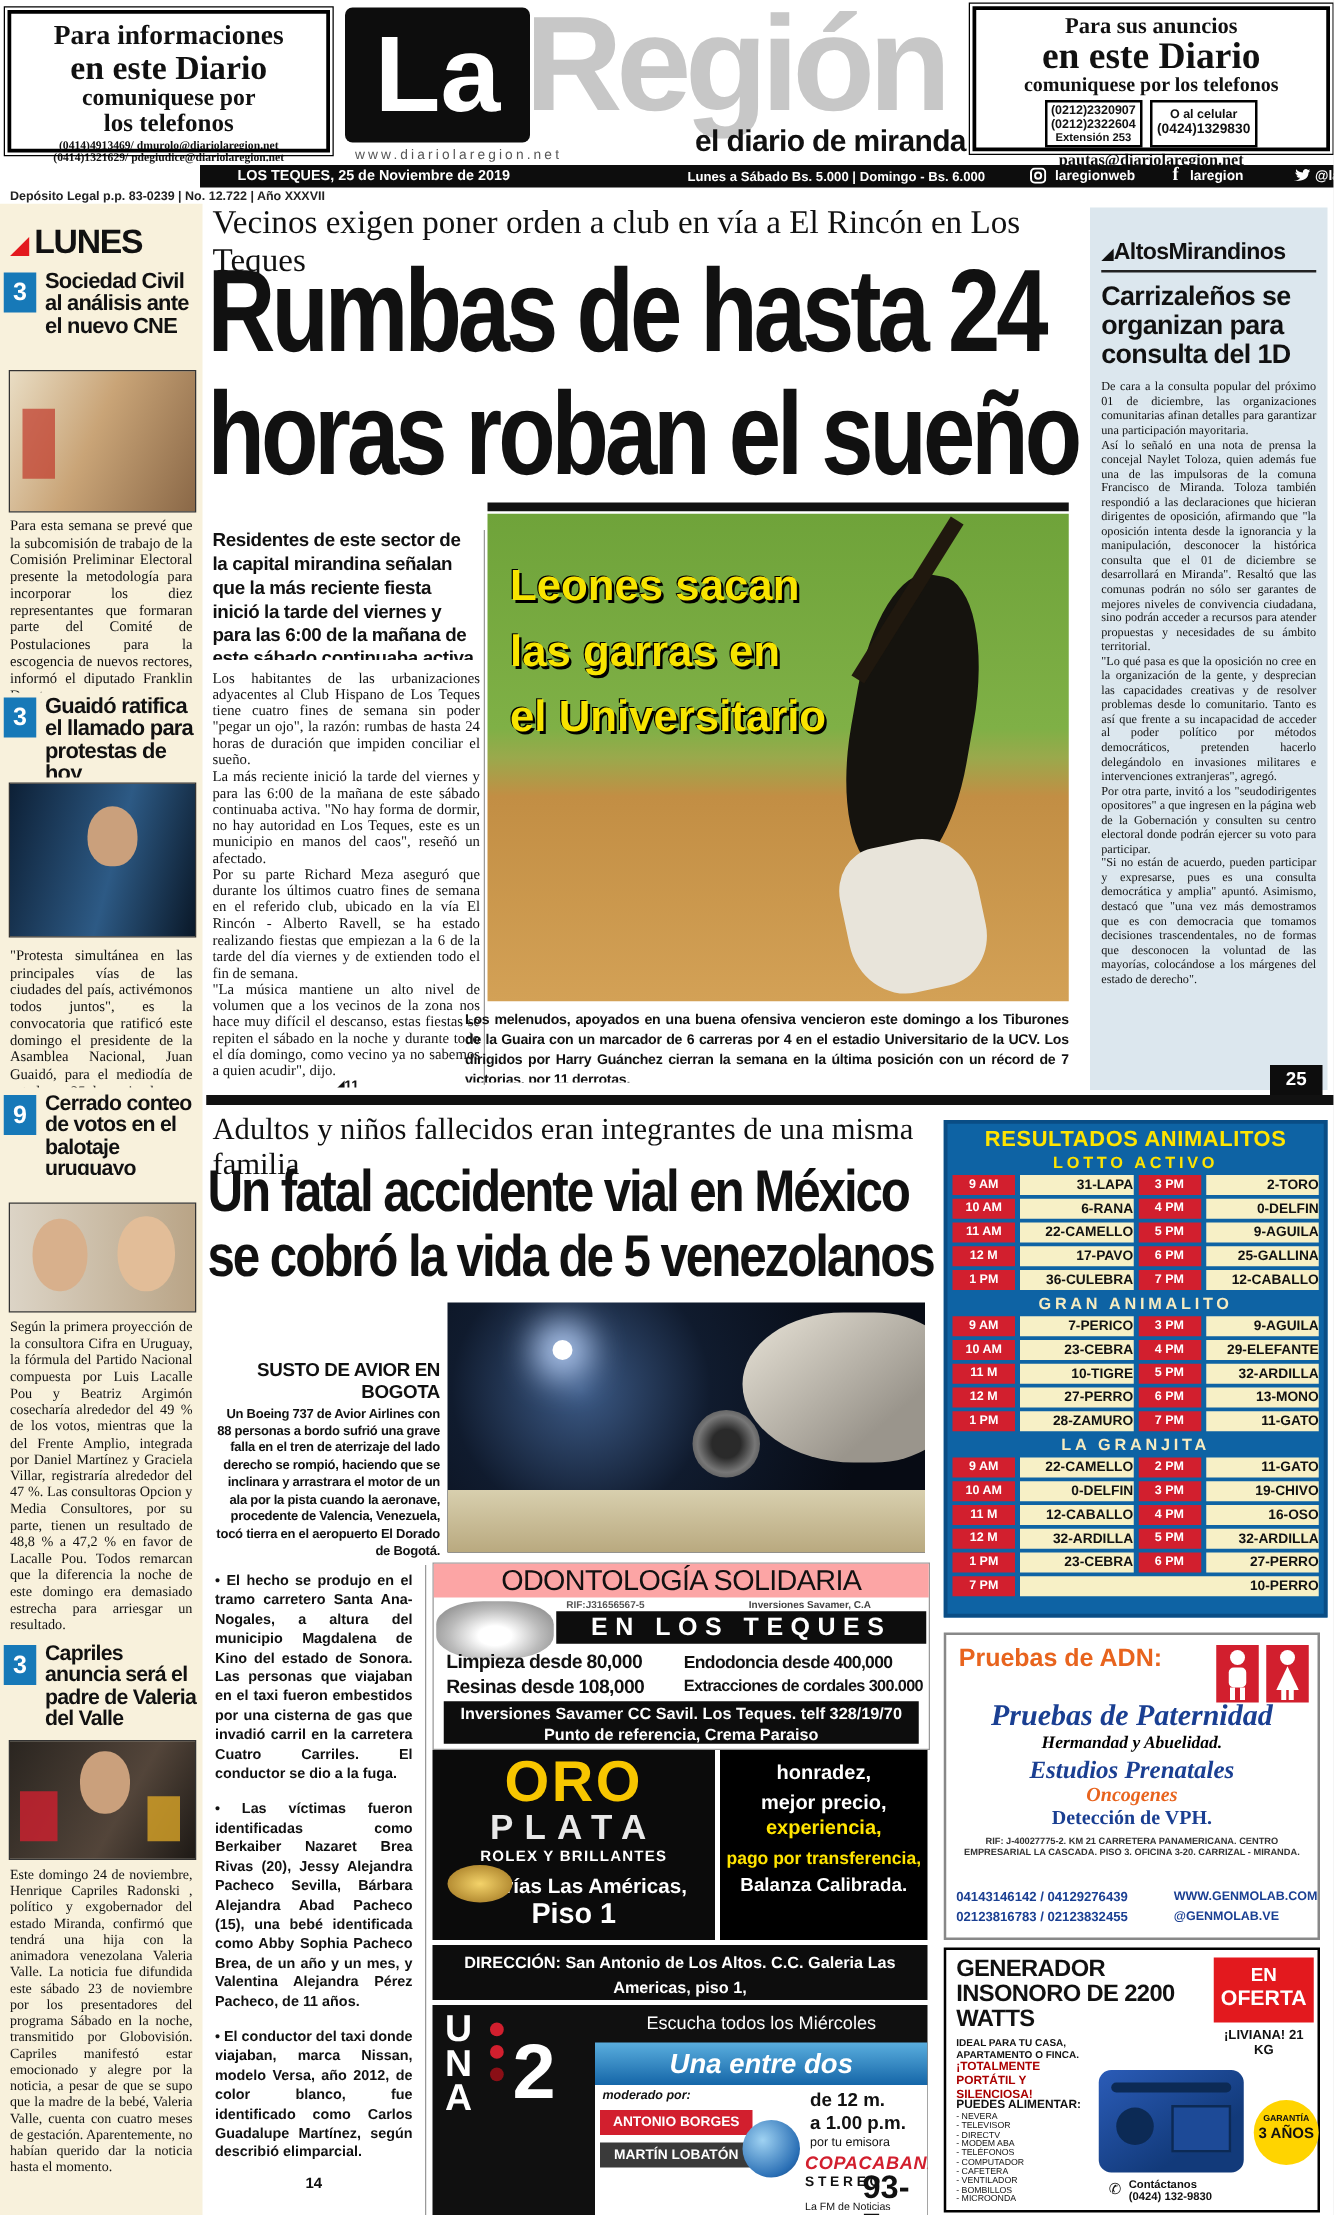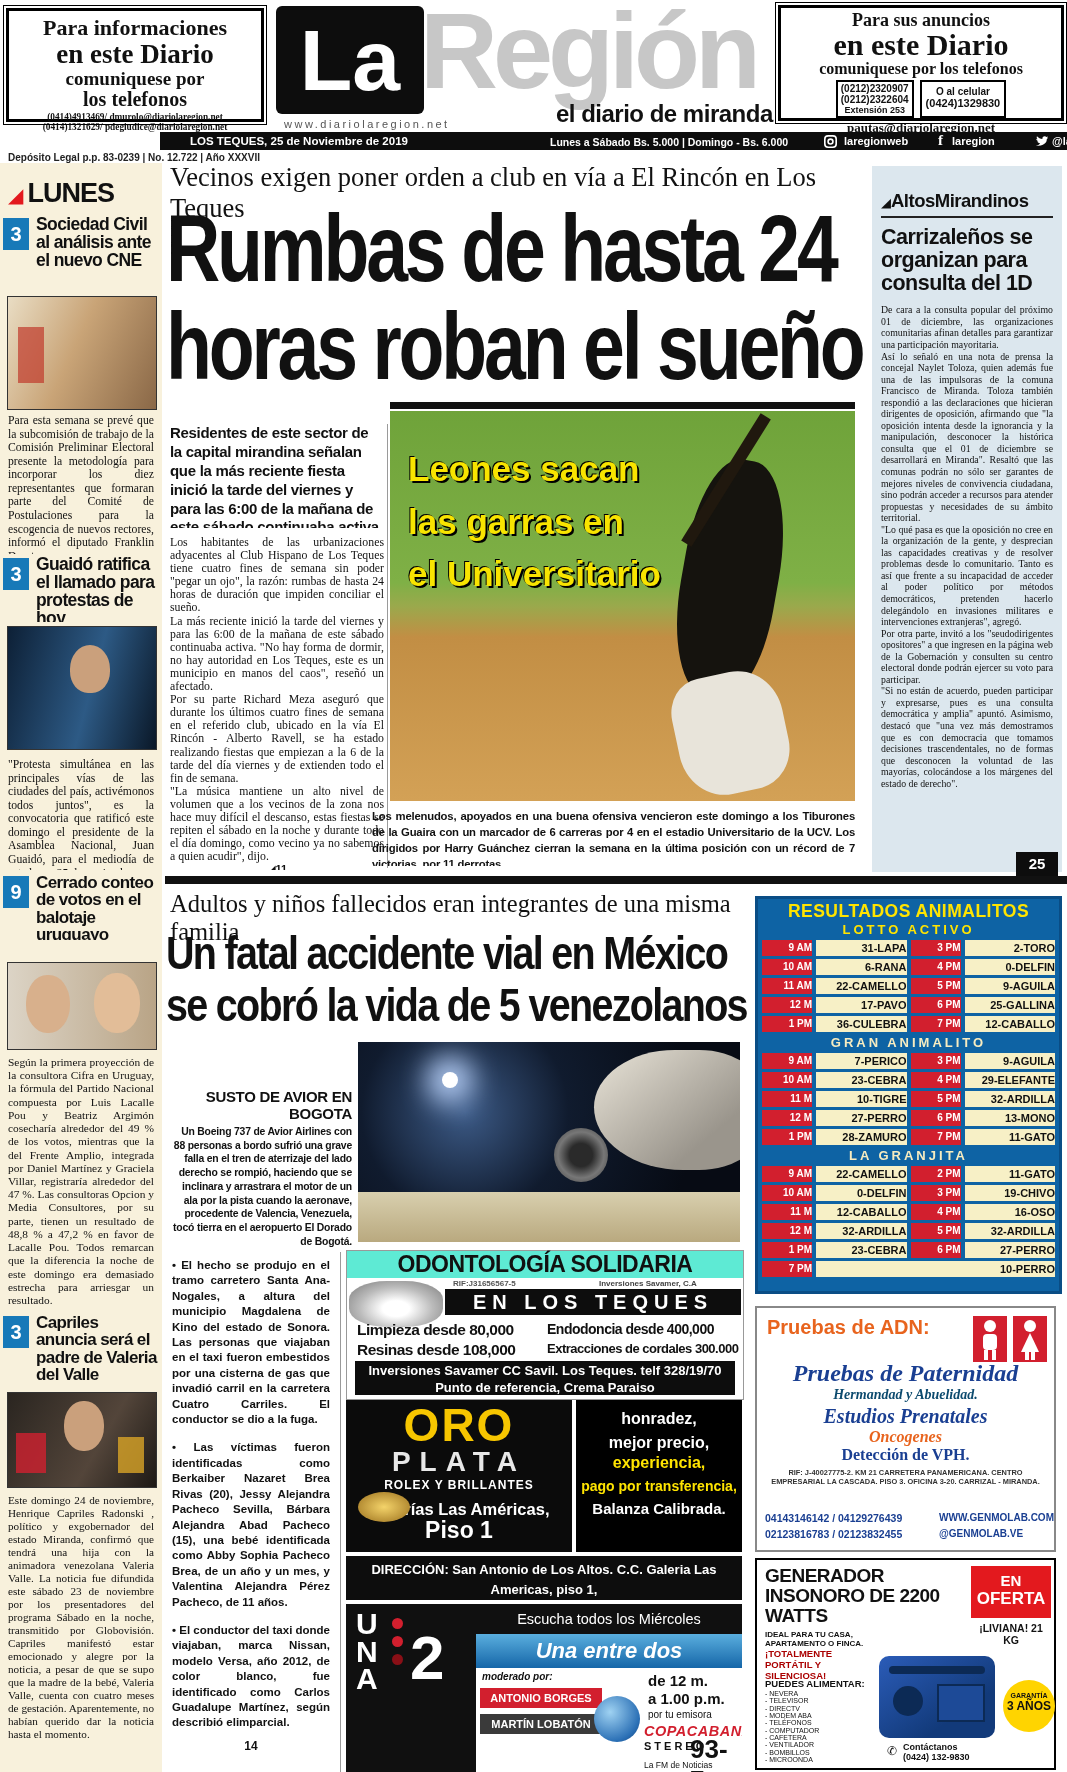--- a/index.html
+++ b/index.html
@@ -27,25 +27,25 @@
   .mega{font-family:"Liberation Sans",sans-serif;font-weight:bold;letter-spacing:-4px;
         transform:scaleX(.8);transform-origin:left top;white-space:nowrap;line-height:.95}
   .big2{font-family:"Liberation Sans",sans-serif;font-weight:bold;letter-spacing:-2px;
         transform:scaleX(.84);transform-origin:left top;white-space:nowrap}
   
   .lotto{background:#0e63a4;border:3px solid #0a4d85}
   .ltitle{color:#ffe400;font-weight:bold;text-align:center;font-size:17.5px;letter-spacing:.5px}
   .lsec{color:#ffe400;font-weight:bold;text-align:center;font-size:13px;letter-spacing:3px}
   .lsec2{color:#f7ecc0;font-weight:bold;text-align:center;font-size:13px;letter-spacing:3px}
   .lrow{display:flex;gap:4px;margin:3px 4px;height:16px}
-  .lt{background:#d21f2e;color:#fff;width:50px;font-size:10px;font-weight:bold;text-align:right;line-height:16px;font-family:"Liberation Sans",sans-serif}
+  .lt{background:#d21f2e;color:#fff;width:50px;font-size:10px;font-weight:bold;text-align:center;line-height:16px;font-family:"Liberation Sans",sans-serif}
   .lv{background:#f7f0c6;color:#111;flex:1;font-size:11px;font-weight:bold;text-align:right;line-height:16px;font-family:"Liberation Sans",sans-serif}
   .blackbar{background:#0d0d0d;color:#fff}
   .hairline{background:#9a9a9a;width:1px}
-  .adn-blue{color:#1a3f92}.adn-org{color:#e8641e}.adn-red{color:#0c4a6e}
+  .adn-blue{color:#1a3f92}.adn-org{color:#e8641e}.adn-red{color:#000000}
   .yel{color:#ffe400}
 </style>
 </head>
 <body>
 
 <div class="page">
 
   <div class="b infobox c" style="left:6px;top:8px;width:252px;height:108px">
     <div class="bold ser" style="font-size:22px;margin-top:4px">Para informaciones</div>
     <div class="bold ser" style="font-size:27px;line-height:1">en este Diario</div>
@@ -300,21 +300,21 @@
         <span class="lt">6 PM</span>
         <span class="lv">27-PERRO</span>
       </div>
     <div class="lrow">
         <span class="lt">7 PM</span>
         <span class="lv">10-PERRO</span>
       </div>
   </div>
 
   <div class="b" style="left:346px;top:1250px;width:396px;height:148px;border:1px solid #999">
-    <div class="c sans" style="background:#5eead4;height:27px;font-weight:bold;font-size:23px;letter-spacing:-0.5px;line-height:27px">ODONTOLOGÍA SOLIDARIA</div>
+    <div class="c sans" style="background:#fca5a5;height:27px;font-weight:normal;font-size:23px;letter-spacing:-0.5px;line-height:27px">ODONTOLOGÍA SOLIDARIA</div>
     <span class="b sans bold" style="left:106px;top:28px;font-size:8px;color:#555">RIF:J31656567-5</span>
     <span class="b sans bold" style="left:252px;top:28px;font-size:8px;color:#444">Inversiones Savamer, C.A</span>
     <div class="b" style="left:2px;top:30px;width:94px;height:46px;background:radial-gradient(ellipse at 50% 60%,#fff 20%,#bbb 55%,#777 100%);border-radius:40%"></div>
     <div class="b blackbar c sans bold" style="left:98px;top:38px;width:296px;height:26px;font-size:20px;letter-spacing:6px;line-height:26px">EN LOS TEQUES</div>
     <div class="b sans bold" style="left:10px;top:70px;width:184px;font-size:15.5px;letter-spacing:-0.5px">Limpieza desde  80,000</div>
     <div class="b sans bold" style="left:10px;top:90px;width:184px;font-size:15.5px;letter-spacing:-0.5px">Resinas desde 108,000</div>
     <div class="b sans bold" style="left:200px;top:70px;width:192px;font-size:14px;letter-spacing:-0.5px">Endodoncia desde 400,000</div>
     <div class="b sans bold" style="left:200px;top:90px;width:192px;font-size:13px;letter-spacing:-0.5px">Extracciones de cordales 300.000</div>
     <div class="b blackbar c sans bold" style="left:8px;top:110px;width:380px;height:34px;font-size:13px;line-height:1.3;padding-top:2px;box-sizing:border-box">
       <div>Inversiones Savamer CC Savil. Los Teques. telf 328/19/70</div>

